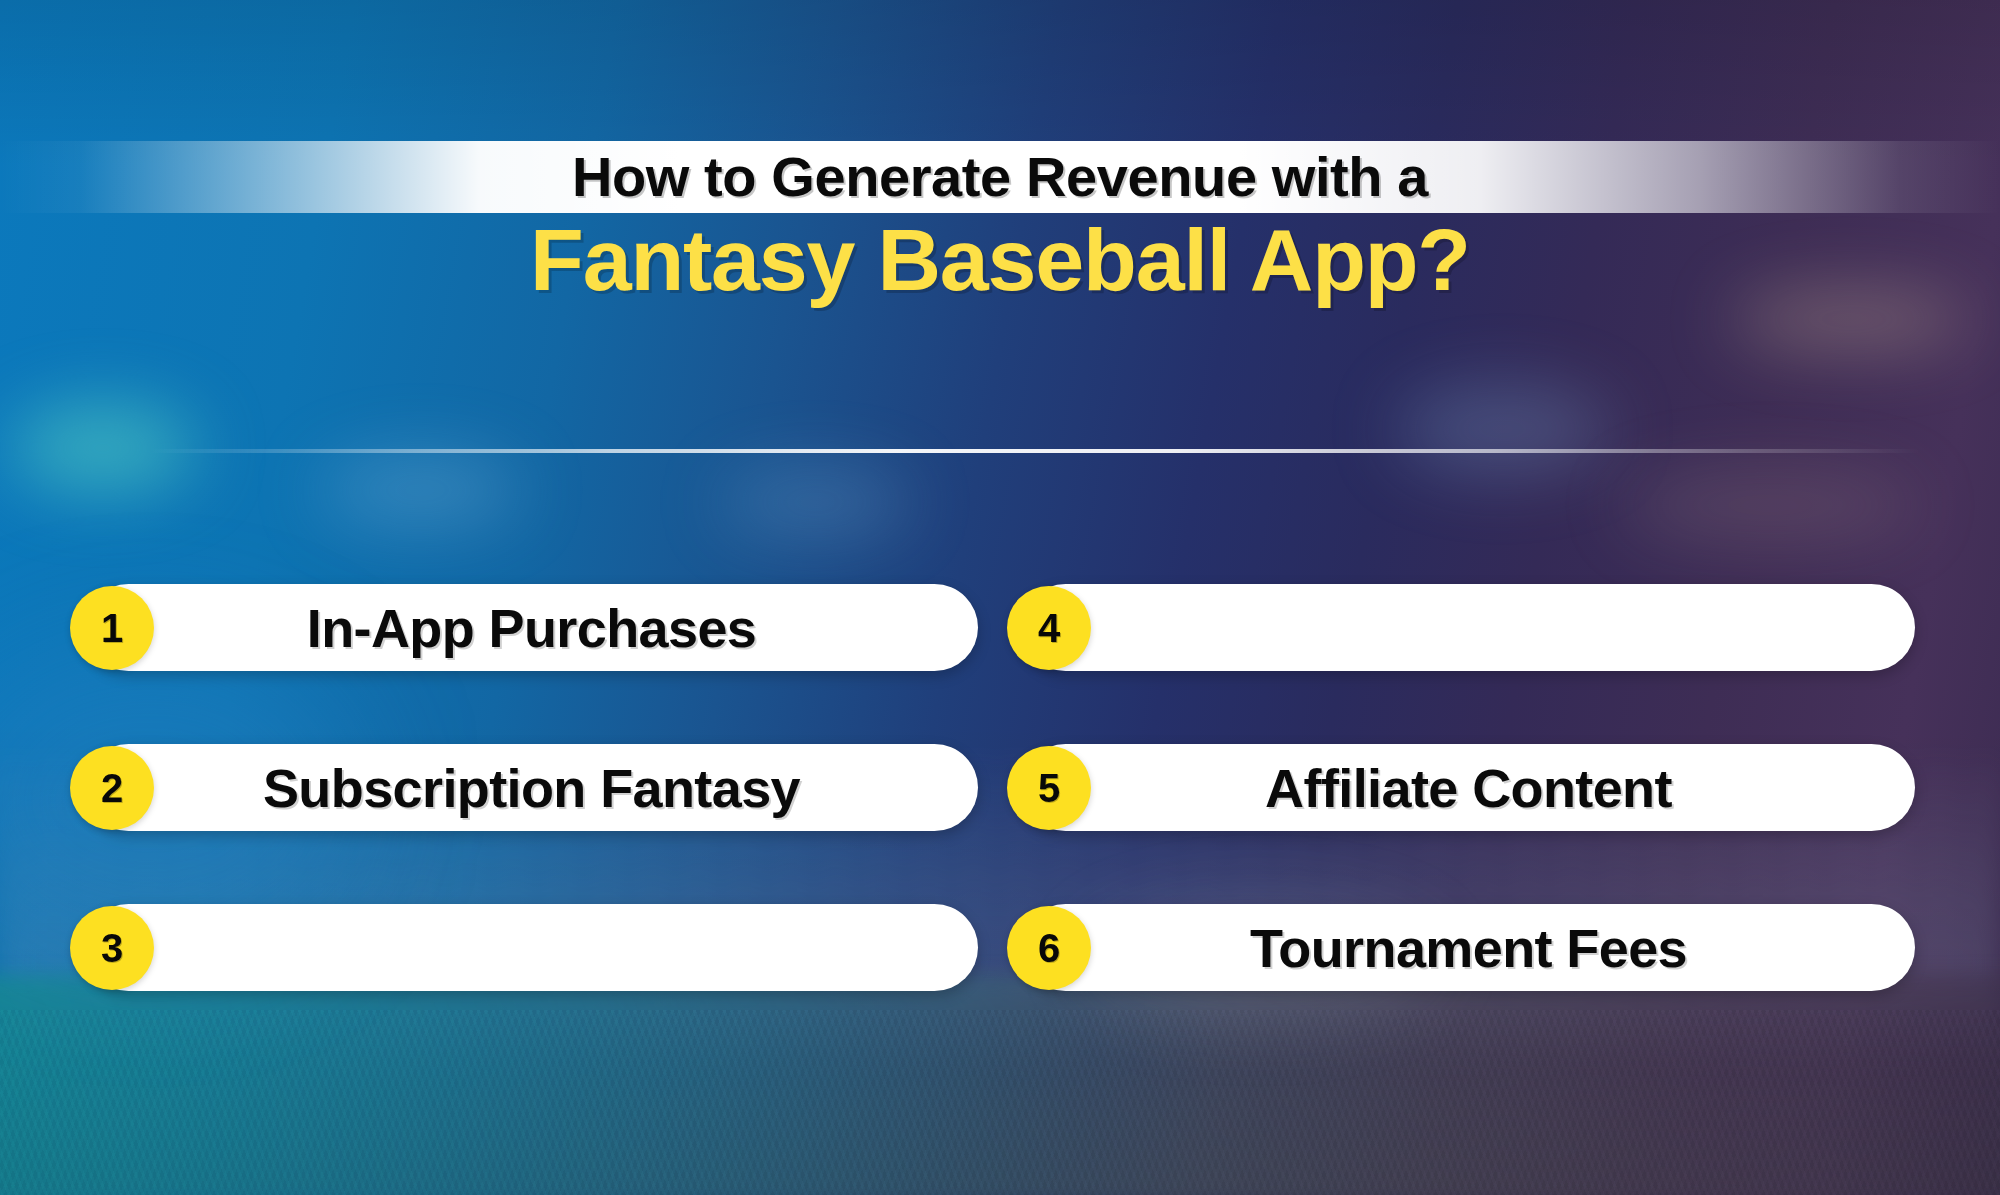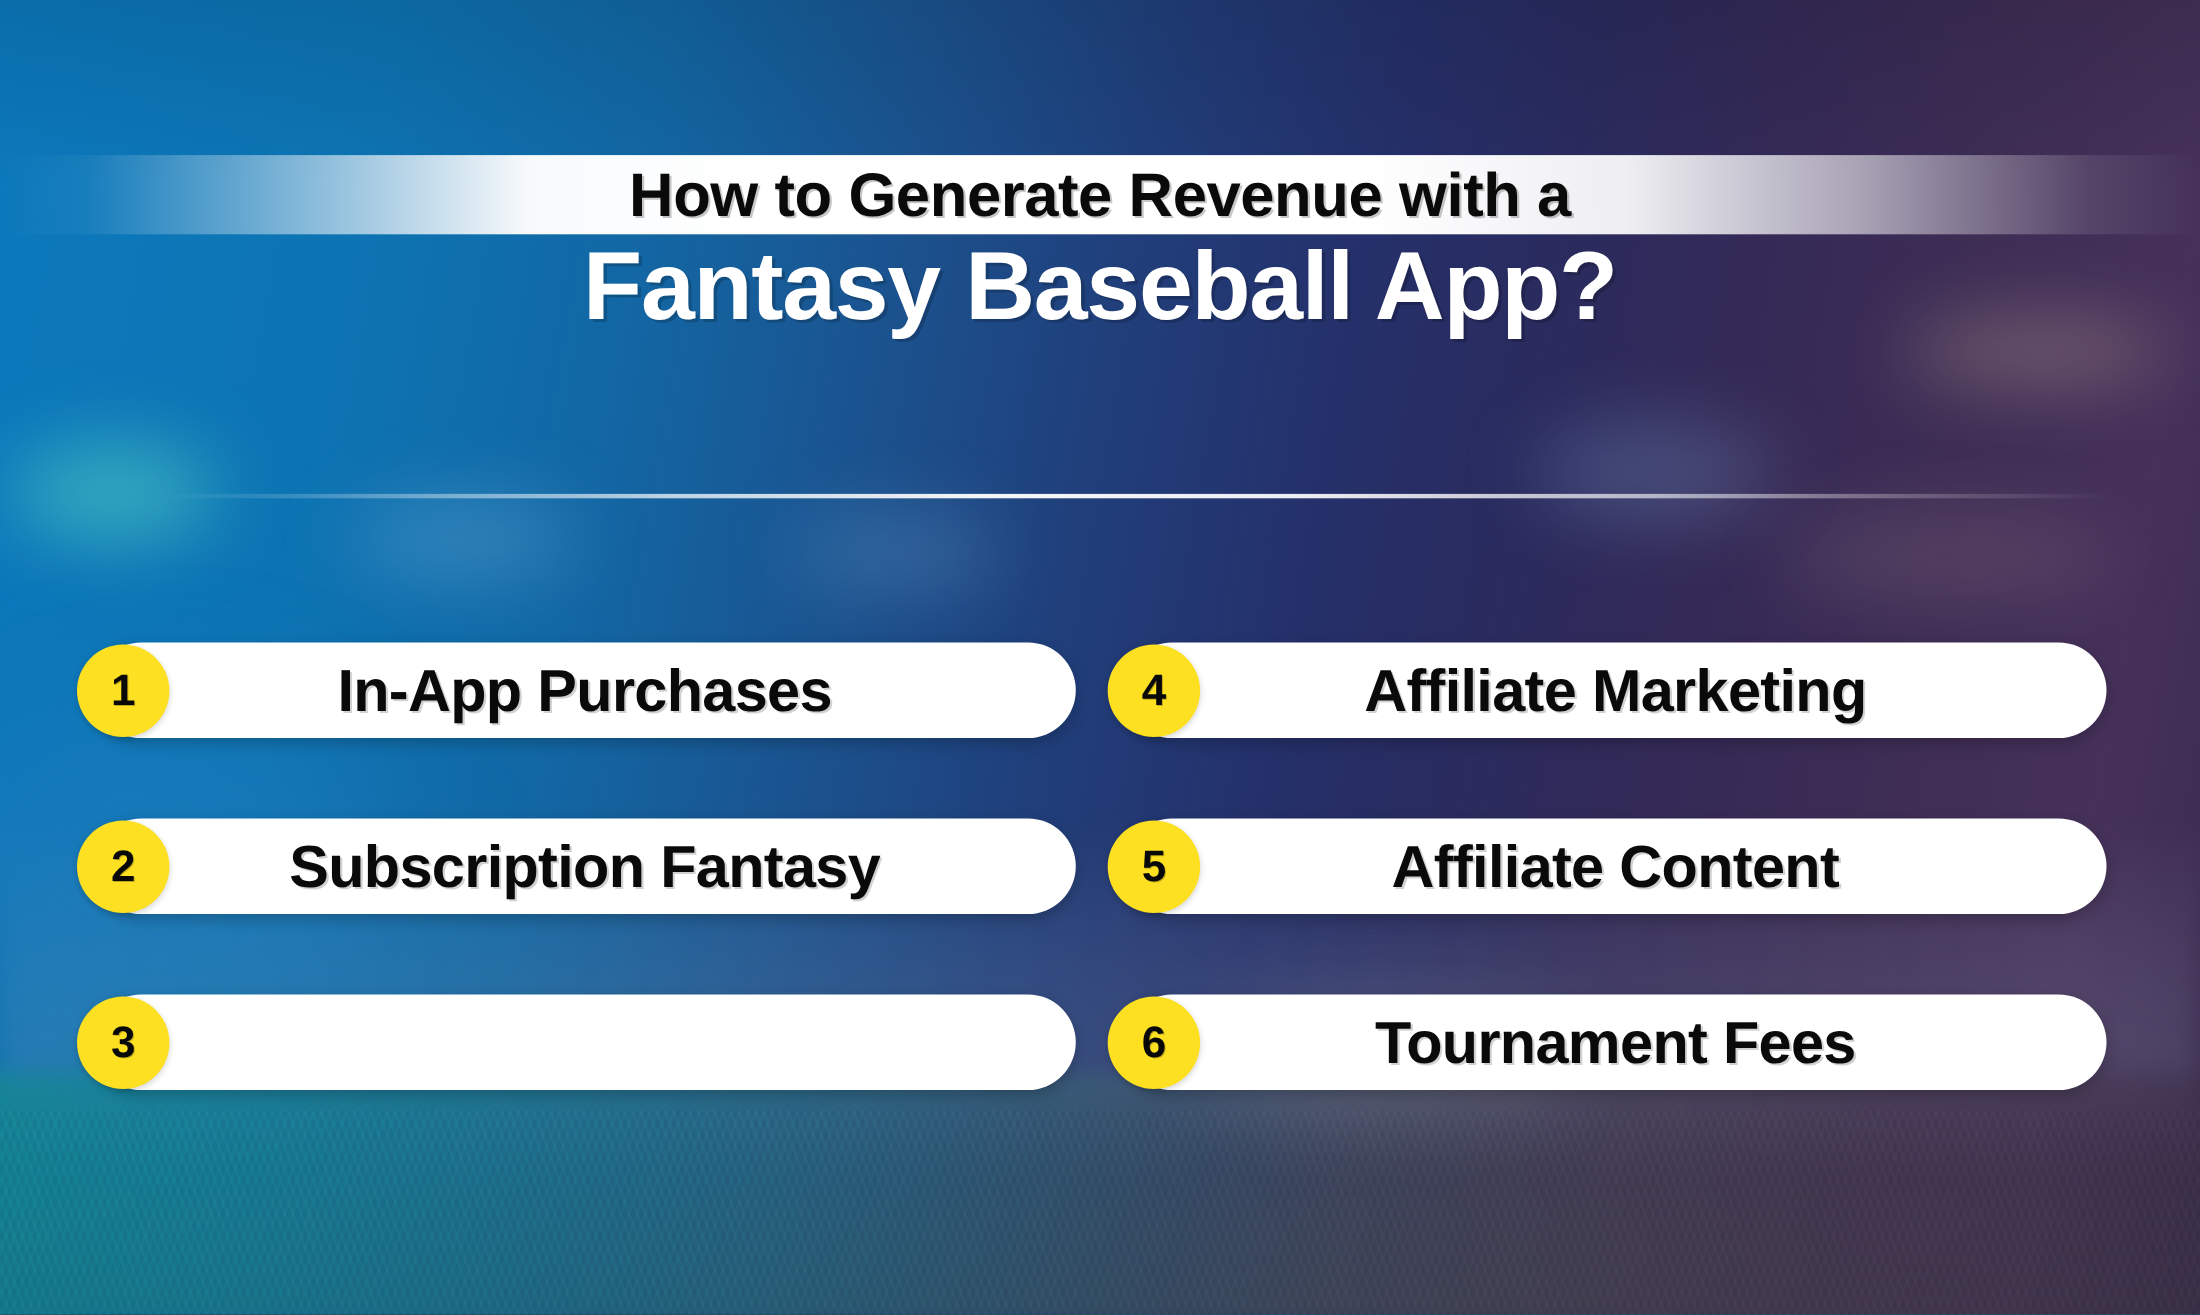--- a/index.html
+++ b/index.html
@@ -163,21 +163,21 @@
   .headline {
     position: absolute;
     left: 0; right: 0;
     top: 205px;
     height: 110px;
     display: flex;
     align-items: center;
     justify-content: center;
     font-size: 88px;
     font-weight: 700;
-    color: #ffffff;
+    color: #fde047;
     letter-spacing: -1.2px;
     white-space: nowrap;
     line-height: 1;
     text-shadow: 3px 3px 0 rgba(0,0,0,0.18);
   }
 
   
   .divider {
     position: absolute;
     left: 150px; right: 80px;
@@ -281,21 +281,20 @@
       <div class="pill">
         <div class="badge">
           <span class="badge-num">1</span>
         </div>
         <span class="pill-label">In-App Purchases</span>
       </div>
       <div class="pill">
         <div class="badge">
           <span class="badge-num">4</span>
         </div>
-        <span class="pill-label">Affiliate Marketing</span>
       </div>
       <div class="pill">
         <div class="badge">
           <span class="badge-num">2</span>
         </div>
         <span class="pill-label">Subscription Fantasy</span>
       </div>
       <div class="pill">
         <div class="badge">
           <span class="badge-num">5</span>

